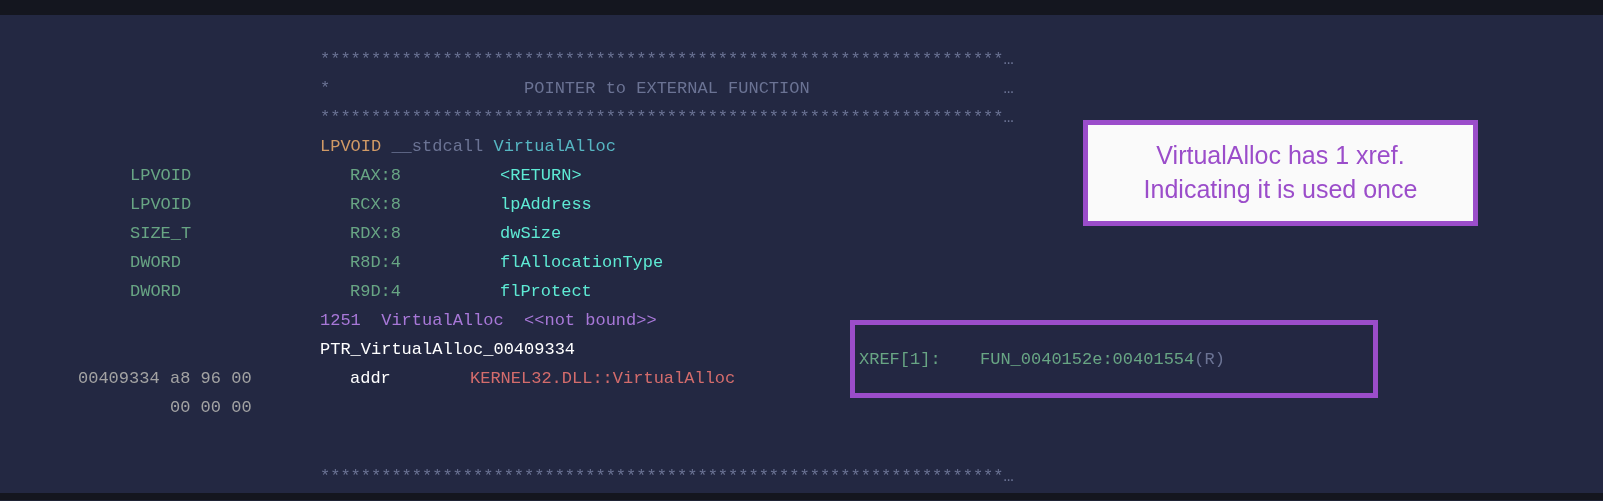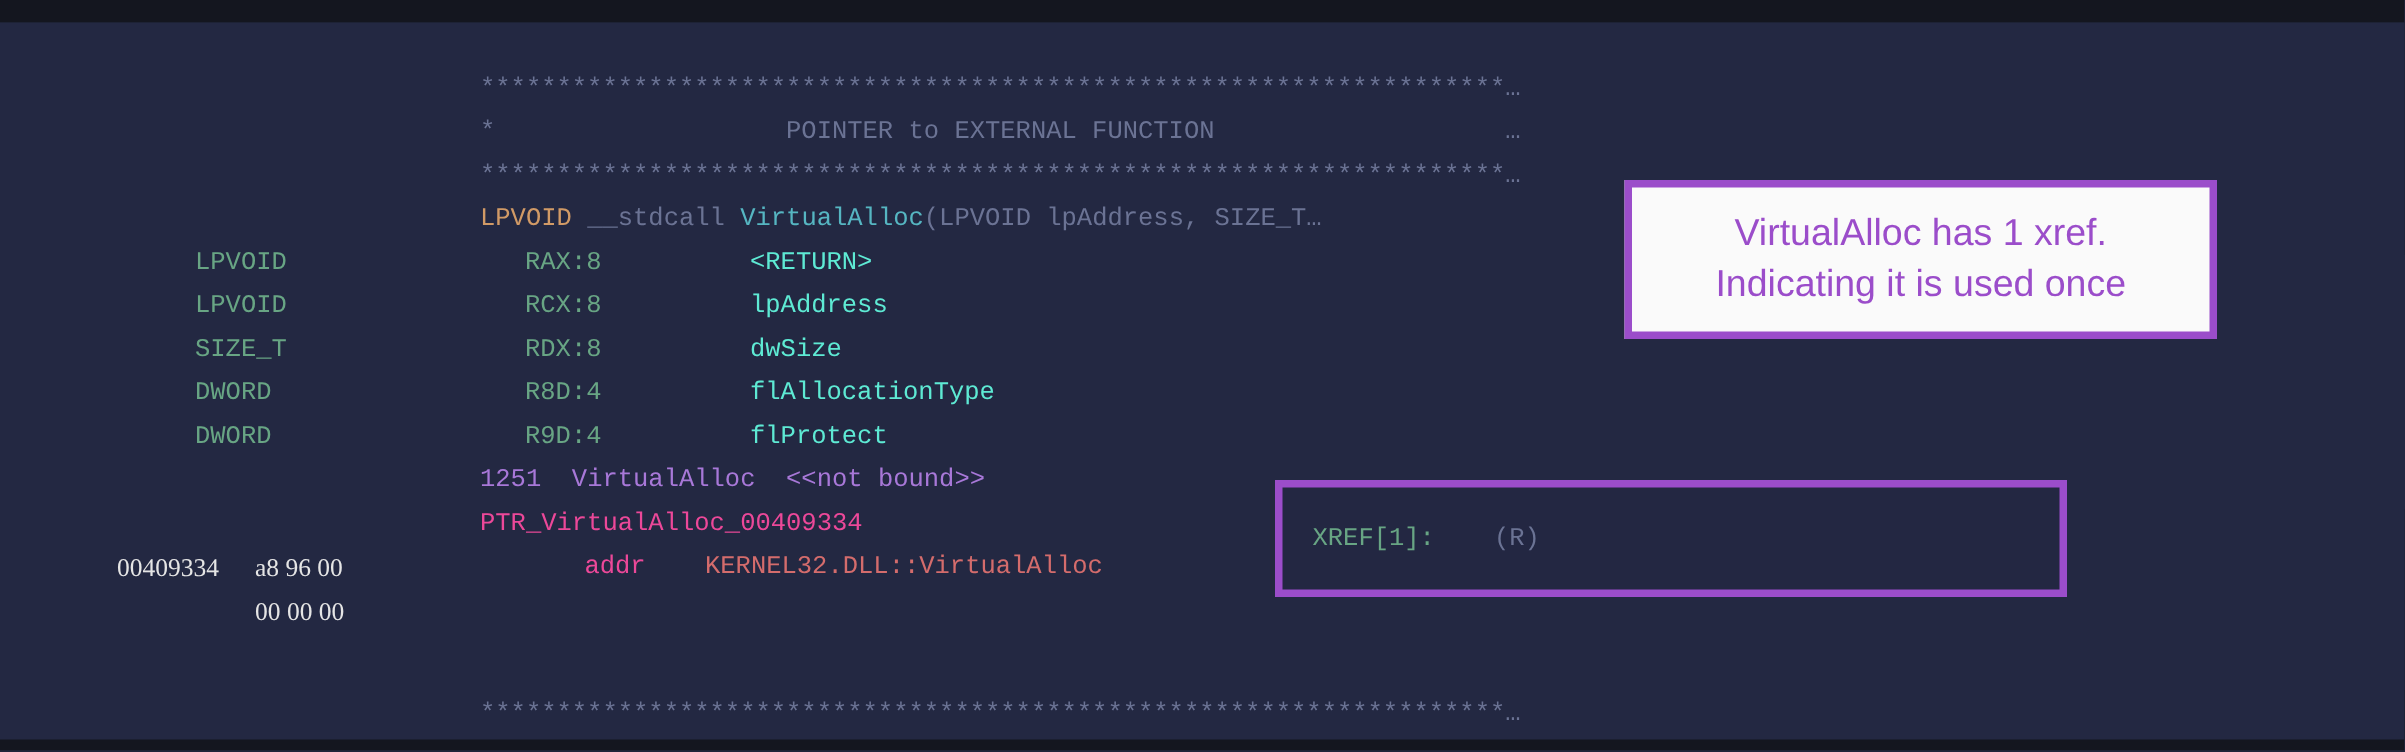--- a/index.html
+++ b/index.html
@@ -28,23 +28,23 @@
     display: flex;
     align-items: center;
     white-space: pre;
   }
   .indent { display: inline-block; }
   .c-gray { color: #6b7394; }
   .c-orange { color: #d19a66; }
   .c-teal { color: #56b6c2; }
   .c-green { color: #68a584; }
   .c-purple { color: #a878d8; }
-  .c-brown { color: #ec4899; text-align: center; }
+  .c-brown { color: #ffffff; }
   .c-red { color: #d46c6c; }
-  .c-blue { color: #e5e5e5; font-family: Liberation Serif, serif; }
+  .c-blue { color: #a3a3a3; }
   .c-ltgreen { color: #5eead4; }
 
   .callout-box {
     position: absolute;
     top: 105px;
     right: 125px;
     width: 395px;
     background: #fafafa;
     border: 5px solid #9b4dca;
     padding: 14px 14px;
@@ -57,21 +57,21 @@
   .xref-box {
     position: absolute;
     top: 305px;
     left: 850px;
     width: 528px;
     height: 78px;
     border: 5px solid #9b4dca;
     background: rgba(35,40,66,0.3);
     display: flex;
     align-items: center;
-    padding-left: 20px;
+    padding-left: 4px;
   }
   .bottombar {
     height: 40px;
     background: #14161f;
   }
   .stars-bottom {
     padding-left: 320px;
     padding-top: 7px;
     height: 33px;
     background: #232842;
@@ -99,21 +99,20 @@
   <div class="line">
     <span class="indent" style="width:320px"></span>
     <span class="c-gray">*******************************************************************…</span>
   </div>
 
   <div class="line">
     <span class="indent" style="width:320px"></span>
     <span class="c-orange">LPVOID </span>
     <span class="c-gray">__stdcall </span>
     <span class="c-teal">VirtualAlloc</span>
-    <span class="c-gray">(LPVOID lpAddress, SIZE_T…</span>
   </div>
 
   <div class="line">
     <span class="indent" style="width:130px"></span>
     <span class="c-green" style="width:220px">LPVOID</span>
     <span class="c-green" style="width:150px">RAX:8</span>
     <span class="c-ltgreen">&lt;RETURN&gt;</span>
   </div>
   <div class="line">
     <span class="indent" style="width:130px"></span>
@@ -163,20 +162,21 @@
   </div>
 
   <div class="line">
     <span style="width:170px"></span>
     <span class="c-blue">00 00 00</span>
   </div>
 
 
   <div class="xref-box">
     <span class="c-green" style="width:121px">XREF[1]:</span>
+    <span class="c-green">FUN_0040152e:00401554</span>
     <span class="c-gray">(R)</span>
   </div>
 
   <div class="callout-box">
     <div>VirtualAlloc has 1 xref.</div>
     <div>Indicating it is used once</div>
   </div>
 
 </div>
 

